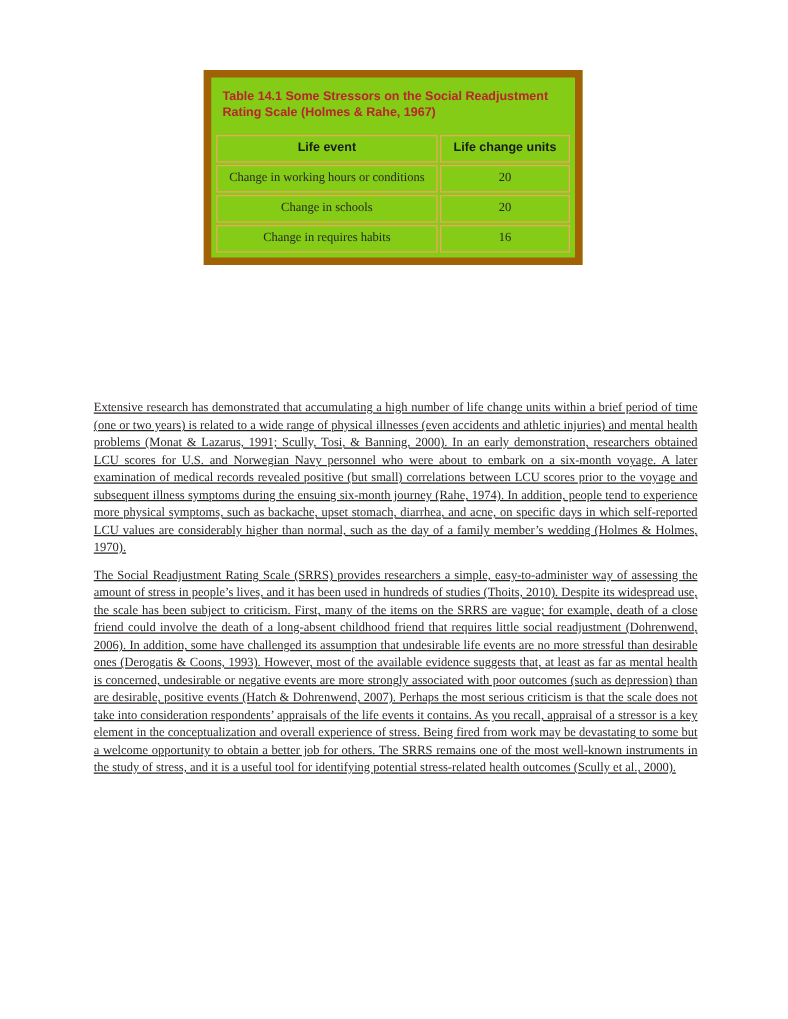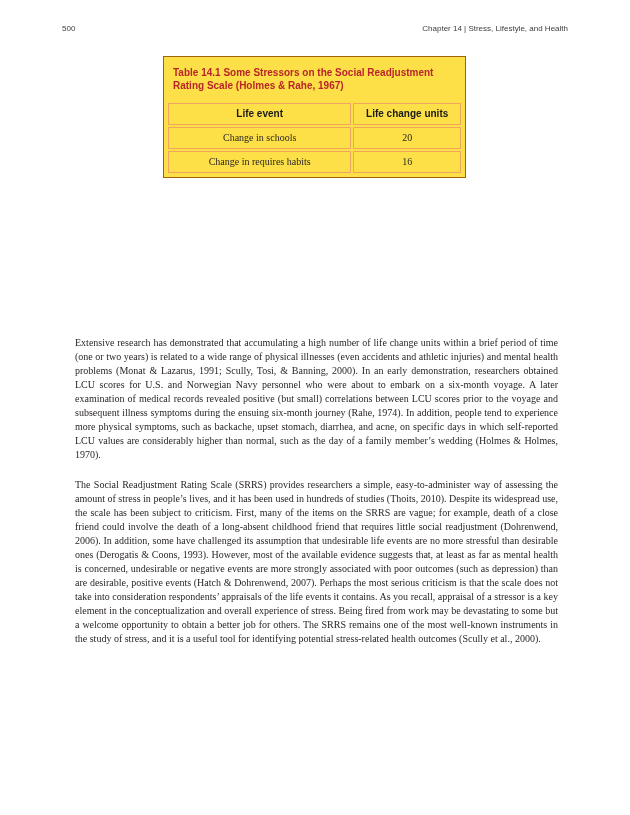--- a/index.html
+++ b/index.html
@@ -18,23 +18,23 @@
     position: absolute;
     top: 24px; left: 62px; right: 62px;
     display: flex; justify-content: space-between; align-items: baseline;
     font-size: 8px; line-height: 10px; color: #3d3d3d;
     font-family: "Liberation Sans", sans-serif;
   }
   .table-box {
     position: absolute;
     left: 163px; top: 56px; width: 303px;
     box-sizing: border-box;
-    border: 1px solid #a16207;
+    border: 6px solid #a16207;
     padding: 2px;
-    background: #fde047;
+    background: #84cc16;
   }
   .table-title {
     font-family: "Liberation Sans", sans-serif;
     font-weight: bold;
     font-size: 10px; line-height: 13px;
     color: #b9252b;
     padding: 7px 7px 9px 7px;
   }
   table.data-table {
     width: 100%;
@@ -63,53 +63,53 @@
   table.data-table col.c1 { width: 63%; }
   table.data-table col.c2 { width: 37%; }
   .body-text {
     position: absolute;
     left: 75px; top: 320px; width: 483px;
     font-family: "Liberation Serif", serif;
     font-size: 10px; line-height: 14px;
     color: #2b2626;
     text-align: justify;
   }
-  .body-text p { margin: 16px 0 8px 0; }
+  .body-text p { margin: 0 0 8px 0; text-decoration: underline; }
   .page-footer {
     position: absolute;
     left: 73px; top: 782px;
     font-family: "Liberation Sans", sans-serif;
     font-size: 7.5px; line-height: 9px;
     color: #9a9a9a;
   }
 </style>
 </head>
 <body>
 
 <div class="page">
 
-  <div class="page-header">
-    <span>500</span>
-    <span>Chapter 14 | Stress, Lifestyle, and Health</span>
-  </div>
 
   <div class="table-box">
     <div class="table-title">Table 14.1 Some Stressors on the Social Readjustment Rating Scale (Holmes &amp; Rahe, 1967)</div>
     <table class="data-table">
       <colgroup>
           <col class="c1">
           <col class="c2">
         </colgroup>
       <thead>
         <tr>
           <th>Life event</th>
           <th>Life change units</th>
         </tr>
       </thead>
       <tbody>
+        <tr>
+          <td>Change in working hours or conditions</td>
+          <td>20</td>
+        </tr>
         <tr>
           <td>Change in schools</td>
           <td>20</td>
         </tr>
         <tr>
           <td>Change in requires habits</td>
           <td>16</td>
         </tr>
       </tbody>
     </table>

